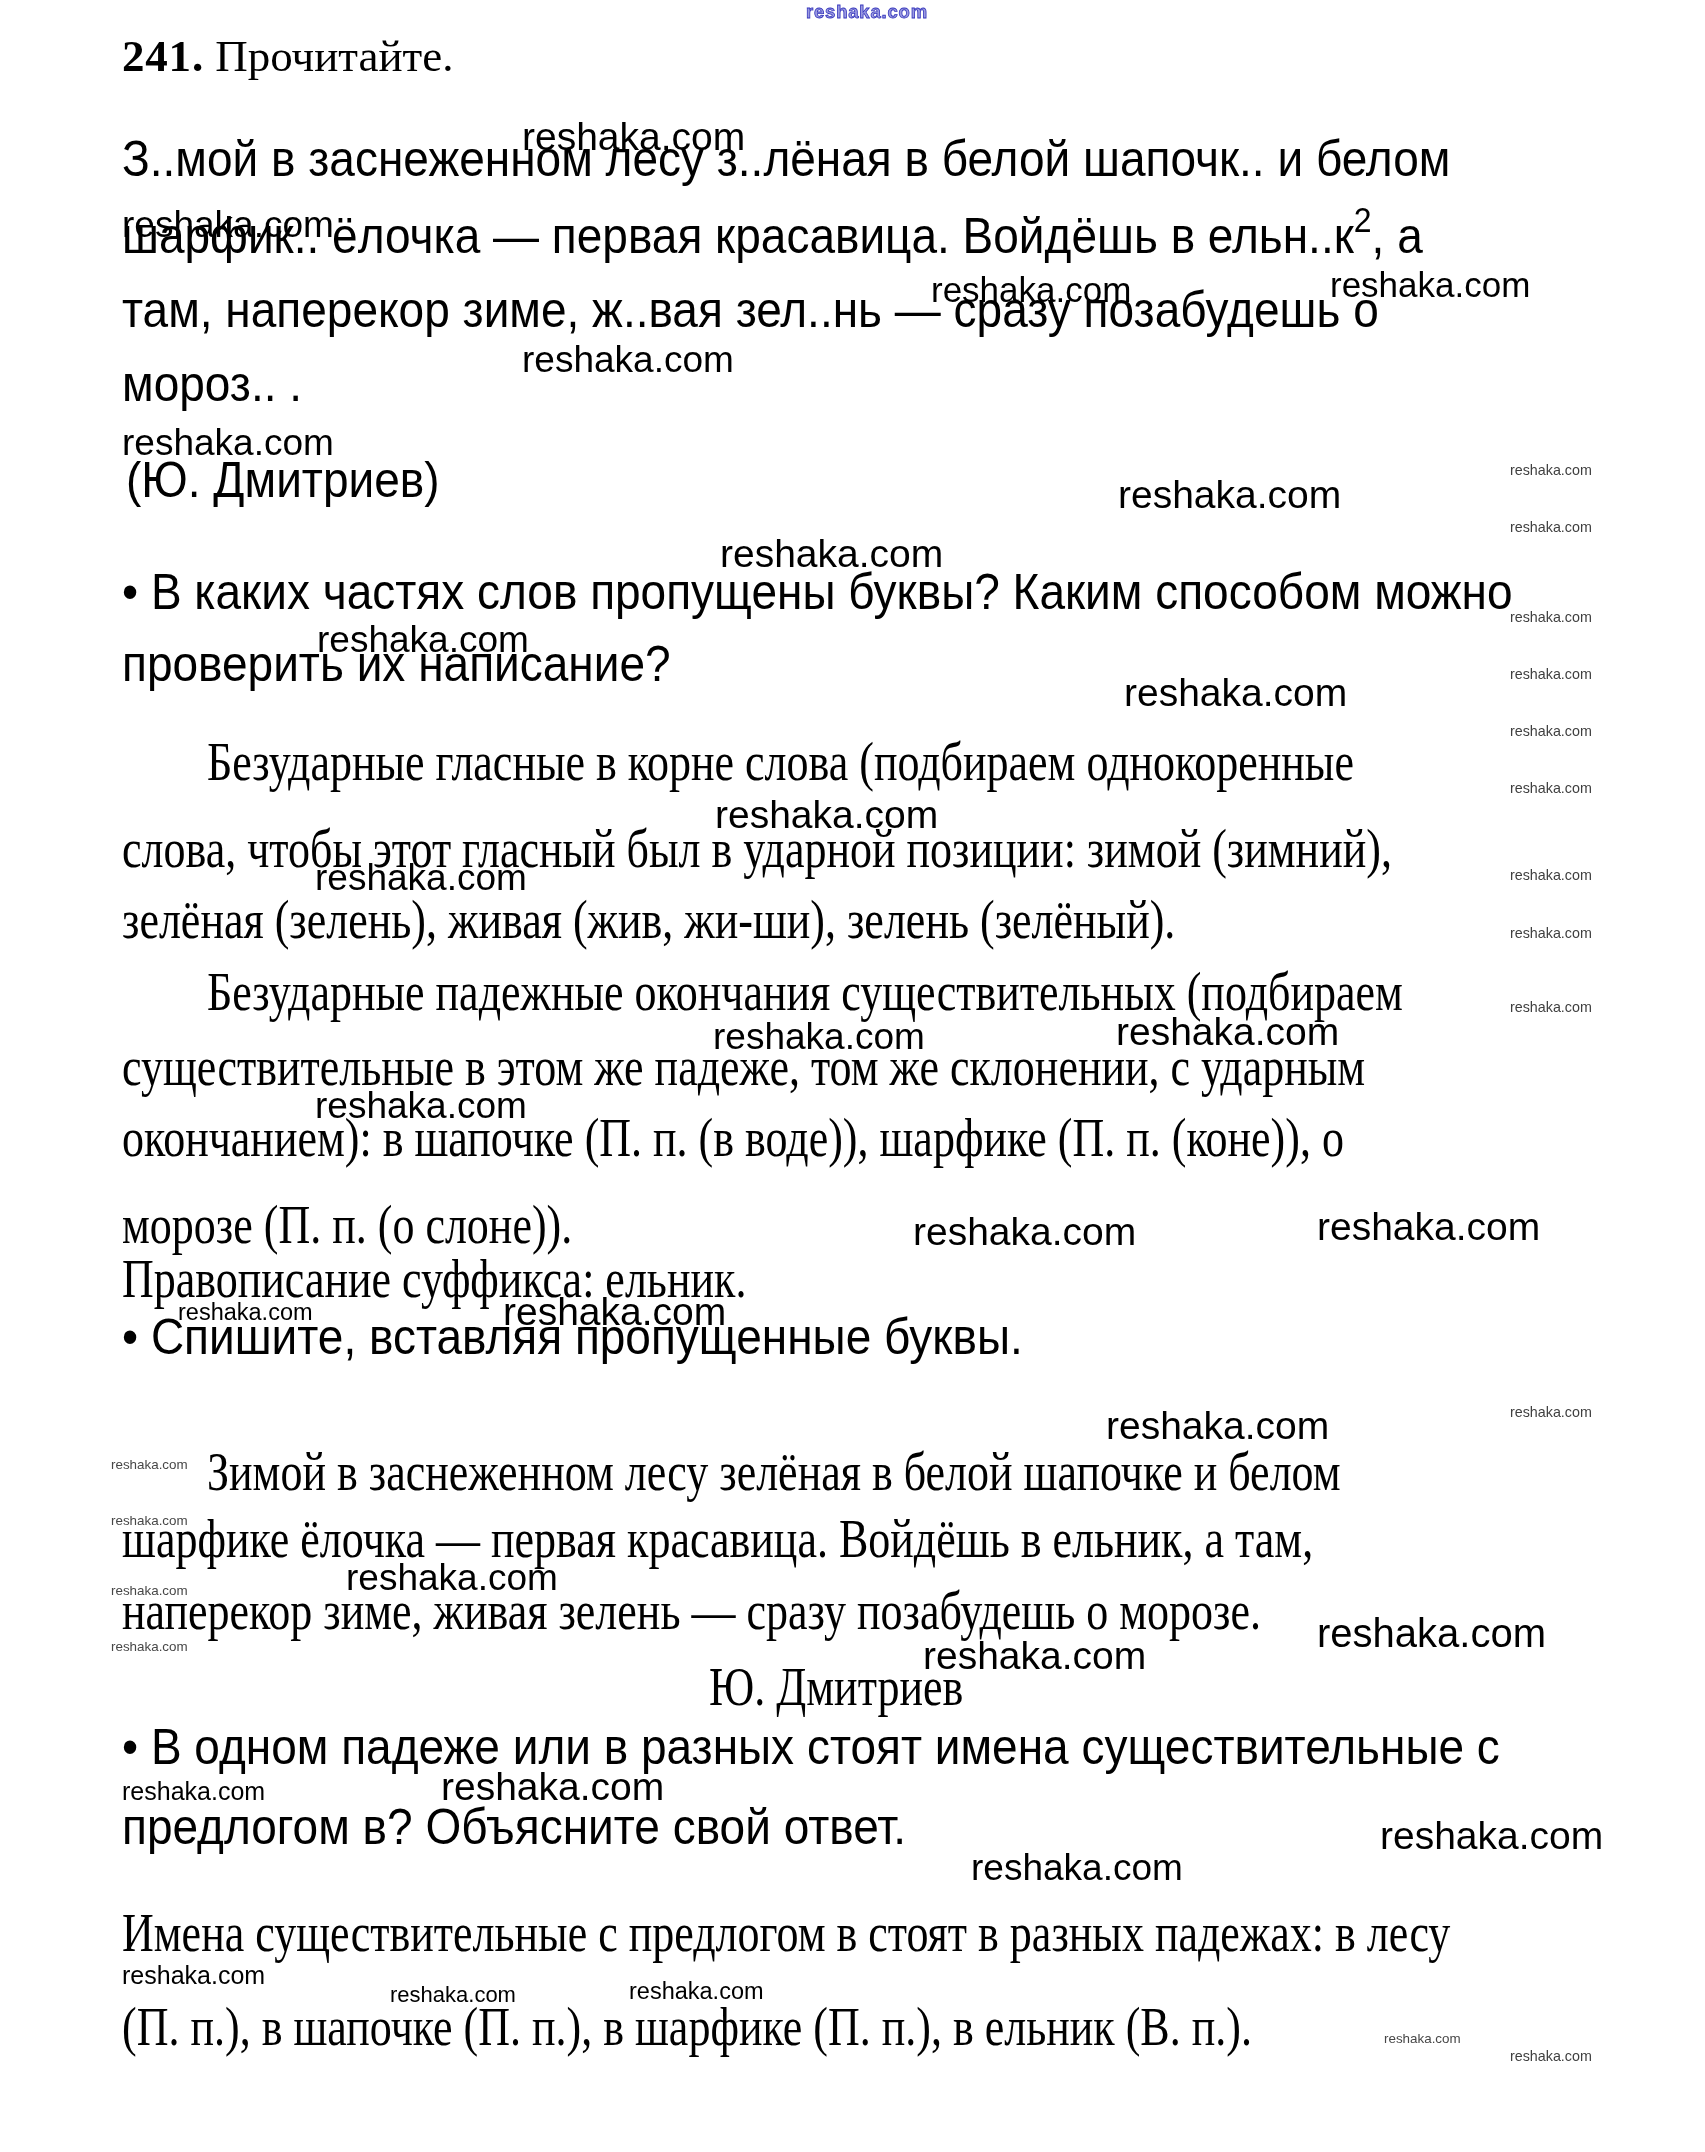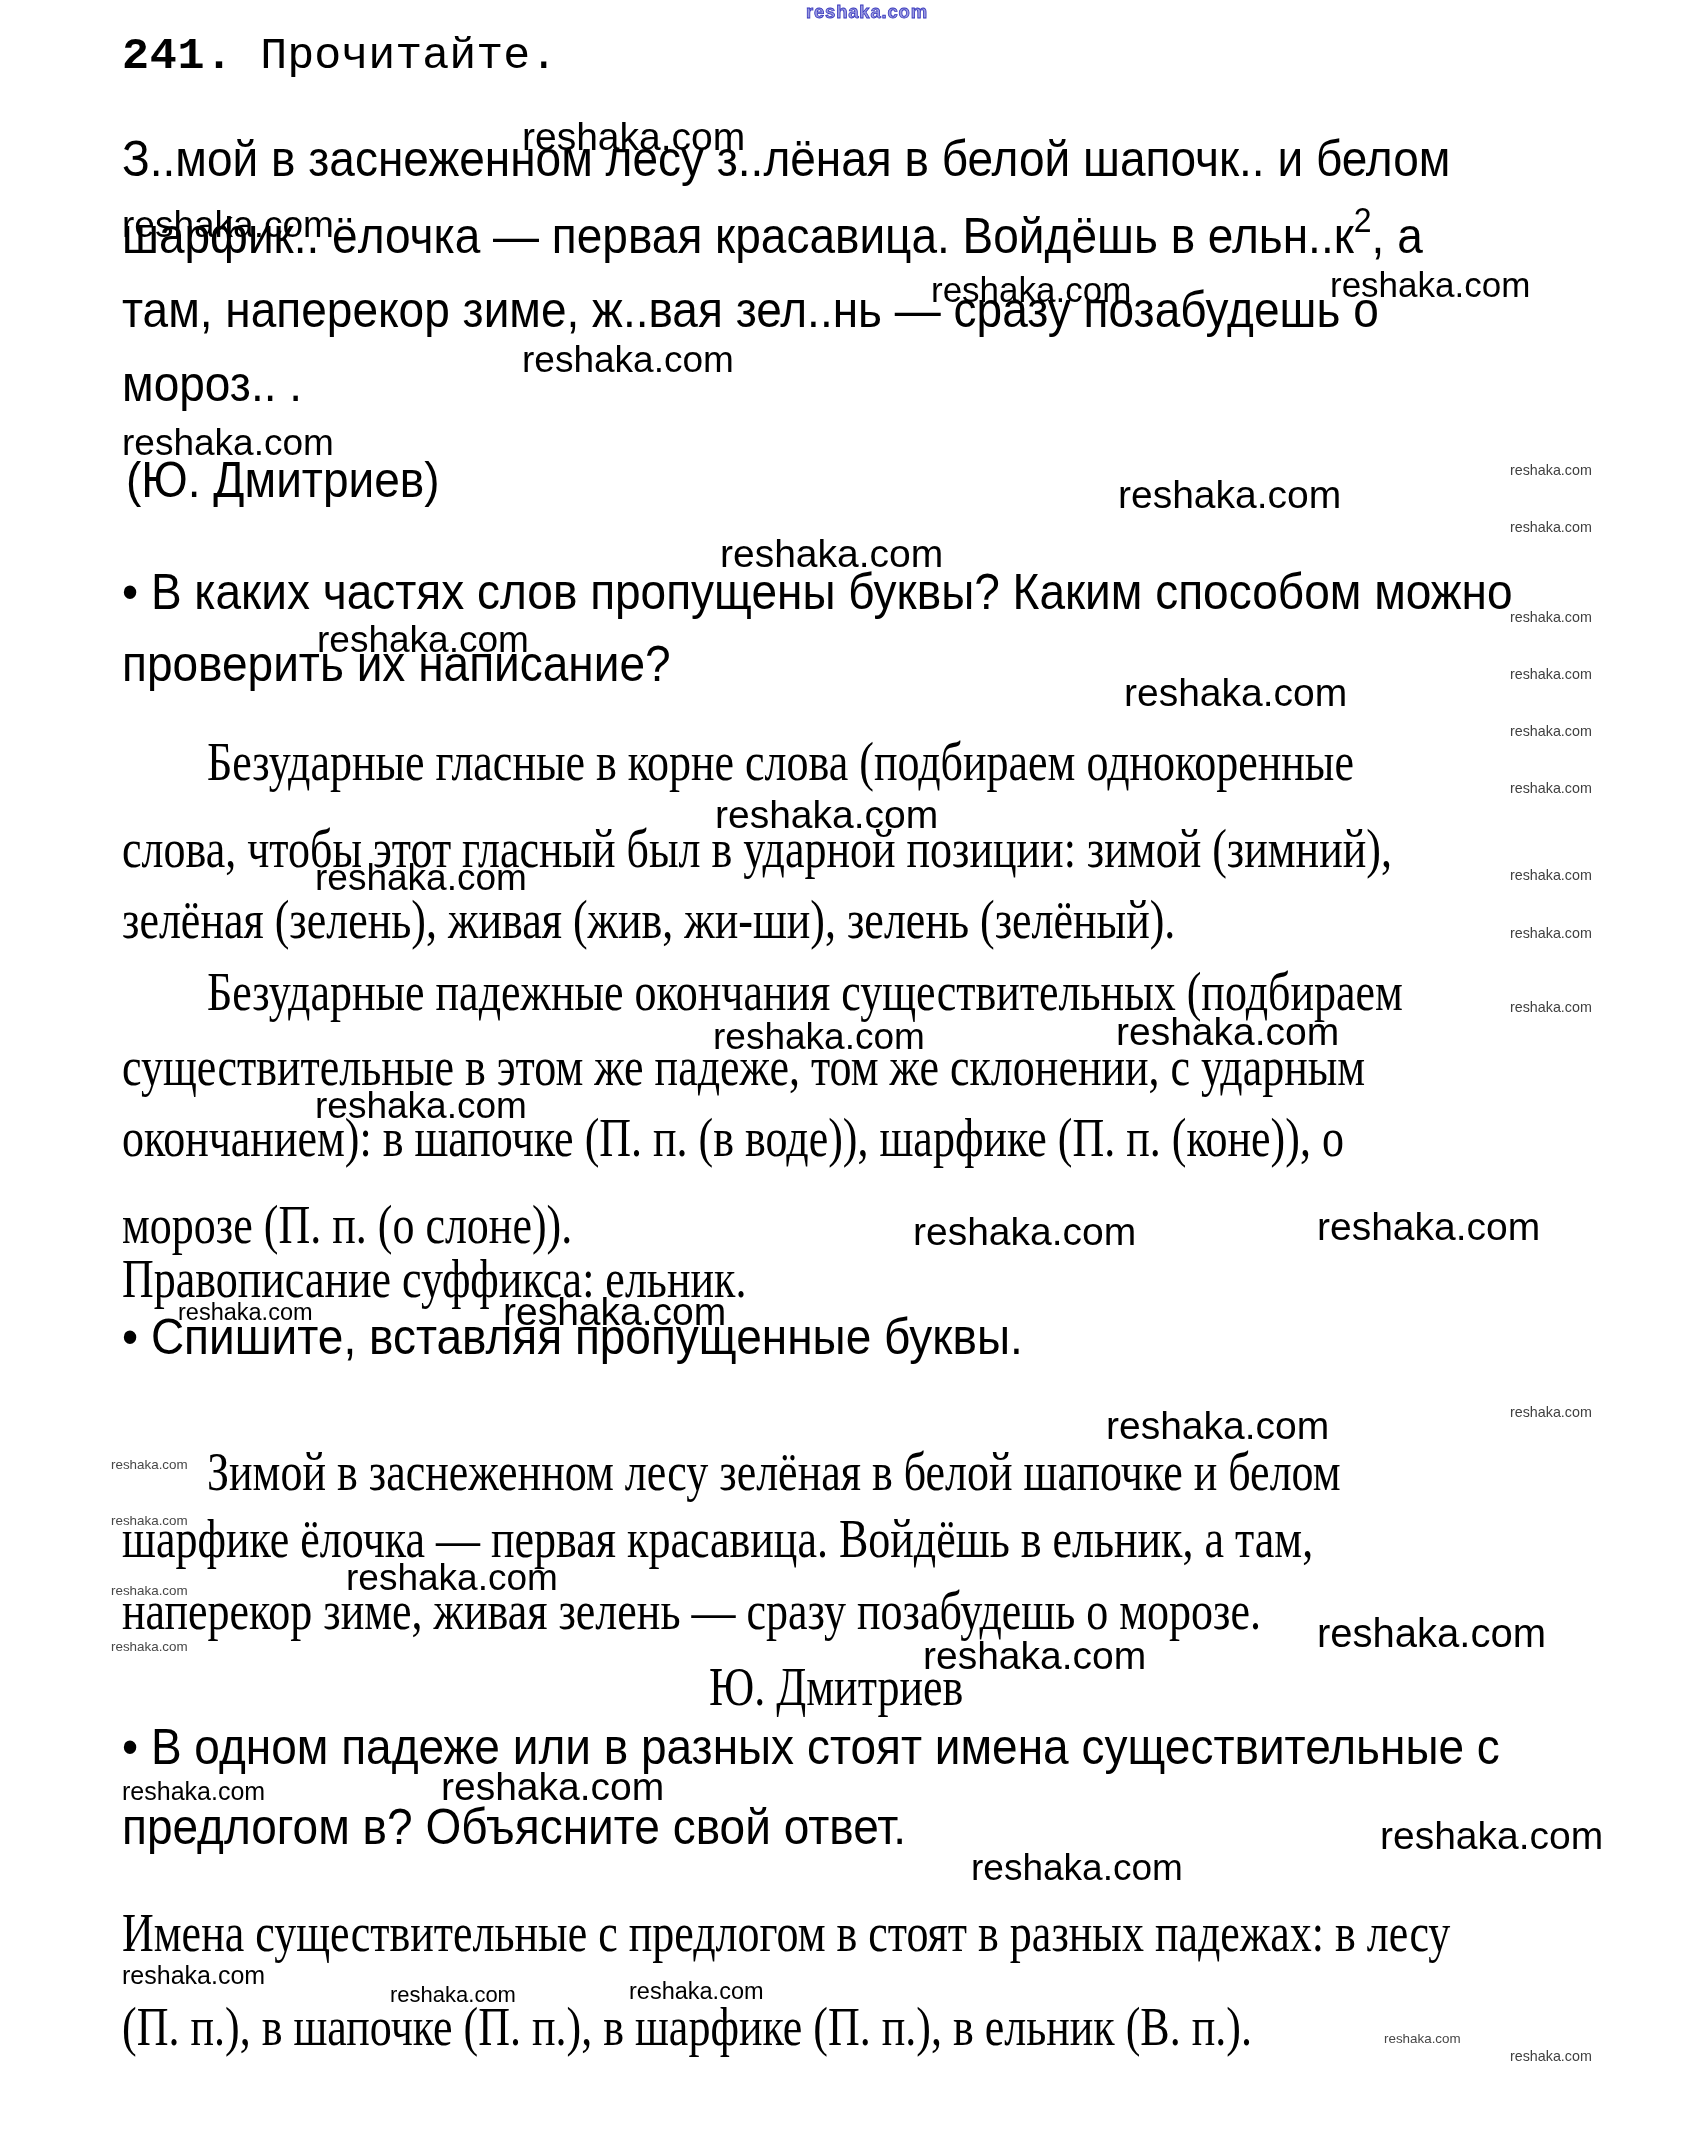--- a/index.html
+++ b/index.html
@@ -1,20 +1,20 @@
 <!DOCTYPE html>
 <html style="font-size:13.4px"><head>
 <meta charset="utf-8">
 <style>
   html,body{margin:0;padding:0;background:#ffffff;}
   #page{position:relative;width:1702px;height:2152px;background:#ffffff;overflow:hidden;color:#000;}
   .t{position:absolute;white-space:nowrap;line-height:1;}
   .sans{font-family:"Liberation Sans",sans-serif;font-size:46px;transform:scaleY(1.08);transform-origin:0 0;}
   .serif{font-family:"Liberation Serif",serif;font-size:44px;transform:scaleY(1.26);transform-origin:0 0;}
-  .hdr{font-family:Liberation Mono, monospace;font-size:45px;}
+  .hdr{font-family:Liberation Serif, serif;font-size:45px;}
   .hdr b{font-weight:bold;letter-spacing:0.8px;}
   .w{position:absolute;white-space:nowrap;line-height:1;font-family:"Liberation Sans",sans-serif;color:#000;}
   .w44{font-size:37px;}
   .w46{font-size:39px;}
   .w48{font-size:40px;}
   .w42{font-size:35px;}
   .w30{font-size:25px;}
   .w28{font-size:23.5px;}
   .w26{font-size:22px;}
   .wedge{font-size:14.3px;color:#3f3f3f;}

